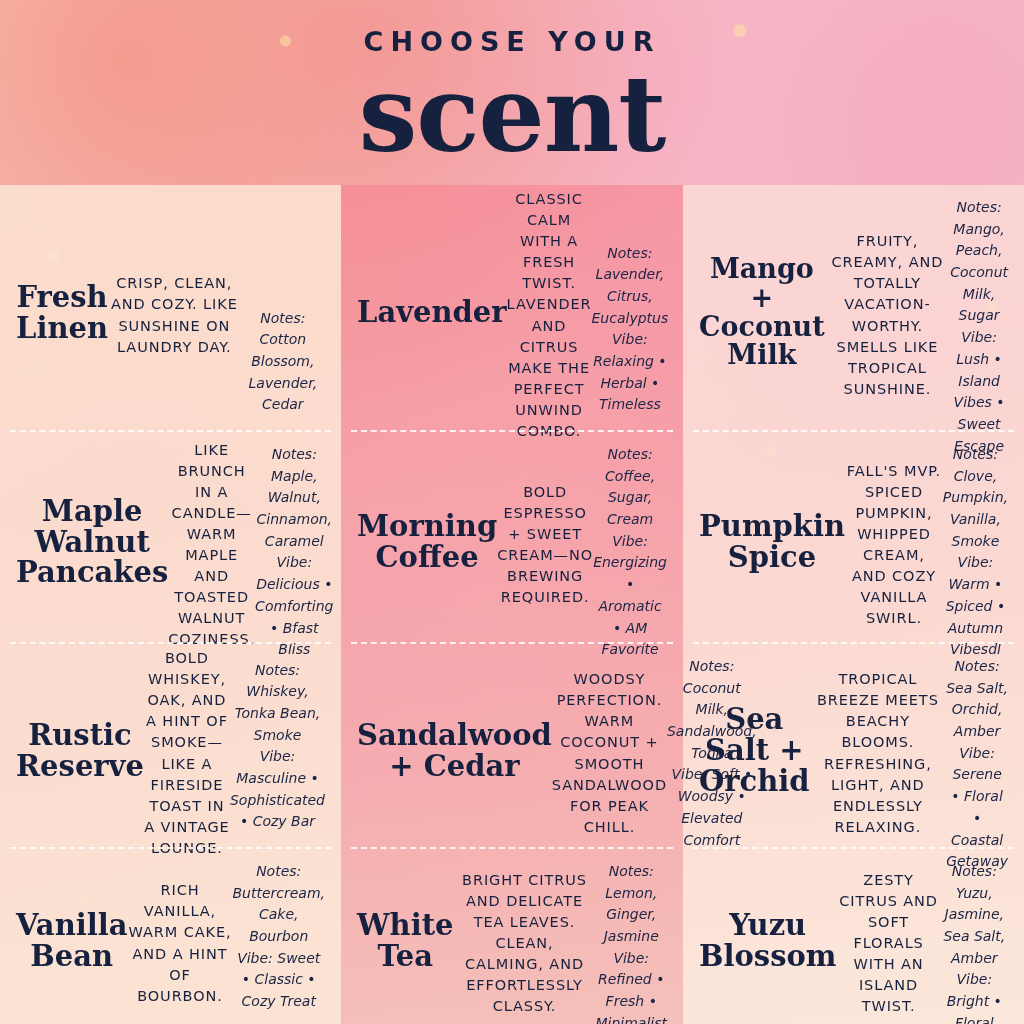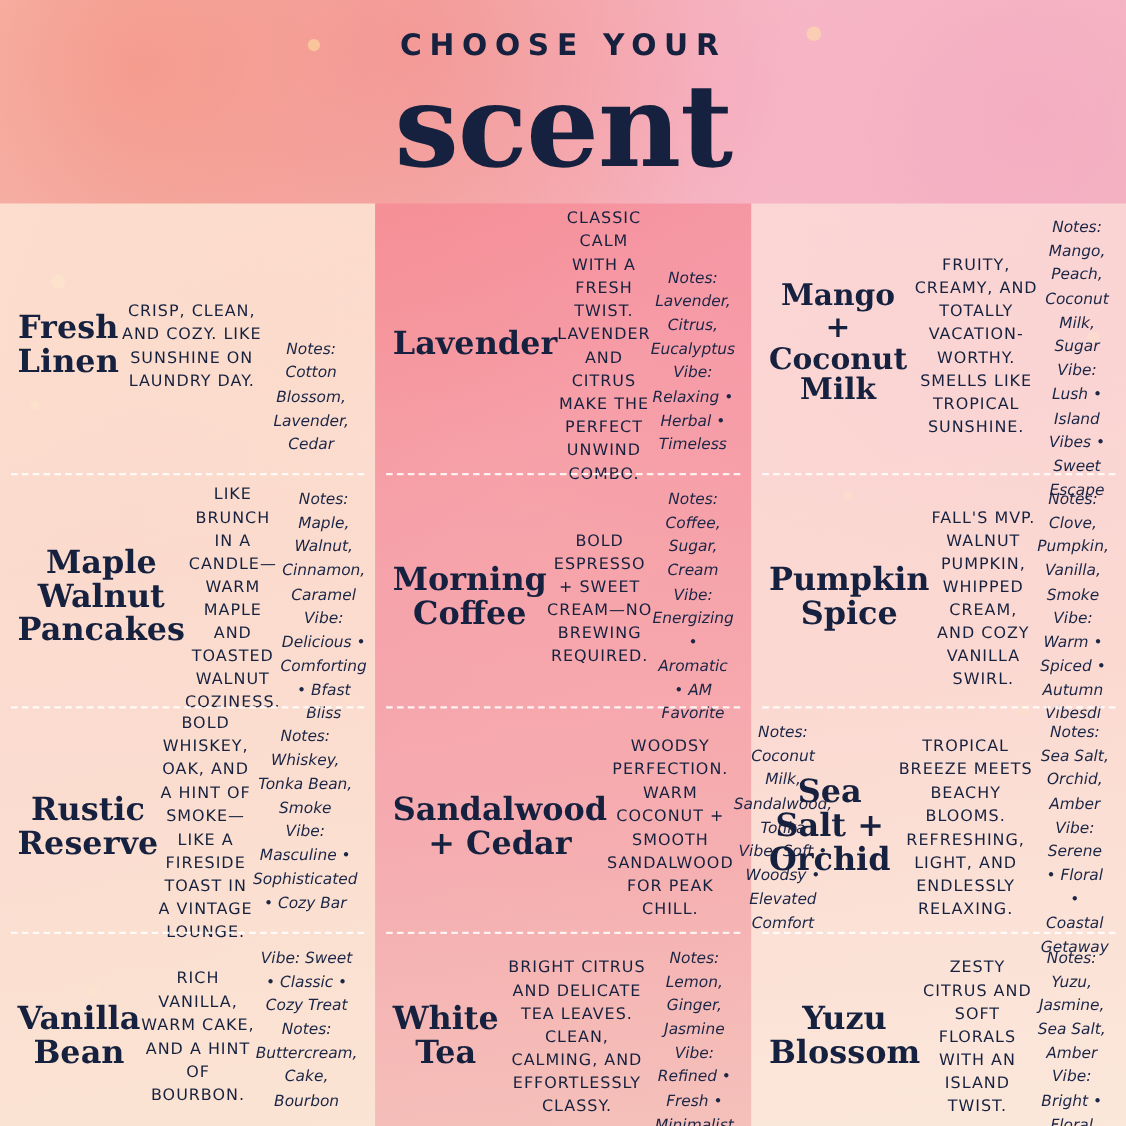--- a/index.html
+++ b/index.html
@@ -205,21 +205,21 @@
     <div class="cell dash-bottom">
       <div class="scent-name">Morning Coffee</div>
       <div class="scent-desc">BOLD ESPRESSO + SWEET CREAM—NO BREWING REQUIRED.</div>
       <div class="meta">
         <div class="meta-line">Notes: Coffee, Sugar, Cream</div>
         <div class="meta-line">Vibe: Energizing • Aromatic • AM Favorite</div>
       </div>
     </div>
     <div class="cell dash-bottom">
       <div class="scent-name">Pumpkin Spice</div>
-      <div class="scent-desc">FALL'S MVP. WALNUT PUMPKIN, WHIPPED CREAM, AND COZY VANILLA SWIRL.</div>
+      <div class="scent-desc">FALL'S MVP. SPICED PUMPKIN, WHIPPED CREAM, AND COZY VANILLA SWIRL.</div>
       <div class="meta">
         <div class="meta-line">Notes: Clove, Pumpkin, Vanilla, Smoke</div>
         <div class="meta-line">Vibe: Warm • Spiced • Autumn Vibesdl</div>
       </div>
     </div>
 
     <div class="cell dash-bottom">
       <div class="scent-name">Rustic Reserve</div>
       <div class="scent-desc">BOLD WHISKEY, OAK, AND A HINT OF SMOKE—LIKE A FIRESIDE TOAST IN A VINTAGE LOUNGE.</div>
       <div class="meta">
@@ -241,22 +241,22 @@
       <div class="meta">
         <div class="meta-line">Notes: Sea Salt, Orchid, Amber</div>
         <div class="meta-line">Vibe: Serene • Floral • Coastal Getaway</div>
       </div>
     </div>
 
     <div class="cell">
       <div class="scent-name">Vanilla Bean</div>
       <div class="scent-desc">RICH VANILLA, WARM CAKE, AND A HINT OF BOURBON.</div>
       <div class="meta">
+        <div class="meta-line">Notes: Buttercream, Cake, Bourbon</div>
         <div class="meta-line">Vibe: Sweet • Classic • Cozy Treat</div>
-        <div class="meta-line">Notes: Buttercream, Cake, Bourbon</div>
       </div>
     </div>
     <div class="cell">
       <div class="scent-name">White Tea</div>
       <div class="scent-desc">BRIGHT CITRUS AND DELICATE TEA LEAVES. CLEAN, CALMING, AND EFFORTLESSLY CLASSY.</div>
       <div class="meta">
         <div class="meta-line">Notes: Lemon, Ginger, Jasmine</div>
         <div class="meta-line">Vibe: Refined • Fresh • Minimalist Zen</div>
       </div>
     </div>

